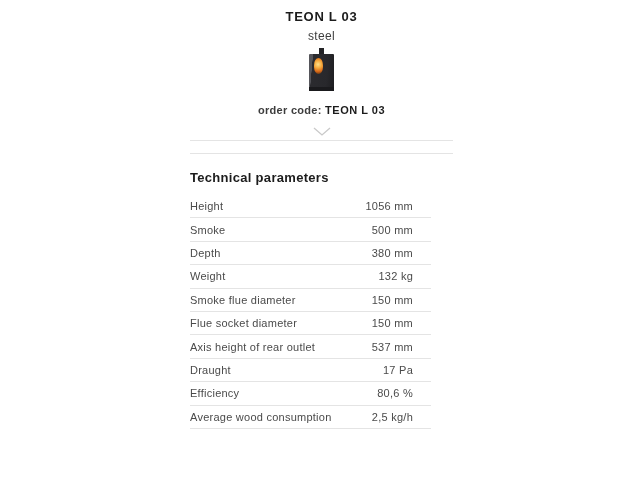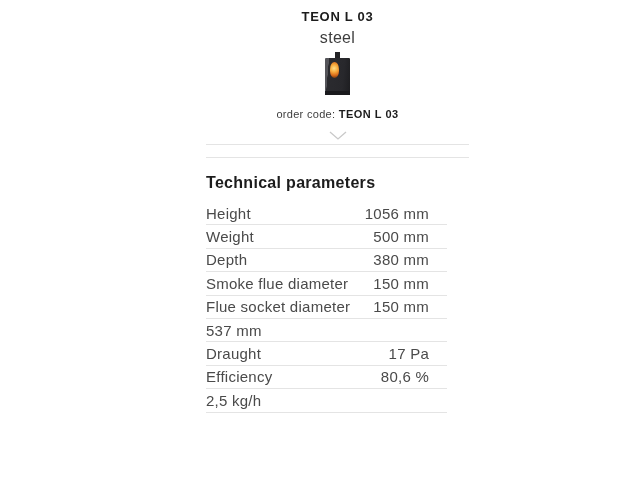--- a/index.html
+++ b/index.html
@@ -5,31 +5,31 @@
   * { margin: 0; padding: 0; box-sizing: border-box; }
   html, body {
     width: 640px; height: 480px;
     background: #ffffff;
     font-family: "Liberation Sans", "DejaVu Sans", sans-serif;
     overflow: hidden;
     position: relative;
   }
   .page {
     position: absolute;
-    left: 206px; top: 0;
+    left: 190px; top: 0;
     width: 263px;
   }
   
   .product-header { text-align: center; padding-top: 9px; }
   .product-title {
     font-size: 13px; font-weight: bold; color: #1c1c1c;
     letter-spacing: 0.7px;
   }
   .product-subtitle {
-    font-size: 16px; color: #3d3d3d; margin-top: 5px;
+    font-size: 12px; color: #3d3d3d; margin-top: 5px;
     letter-spacing: 0.3px;
   }
   
   .stove {
     position: relative;
     width: 40px; height: 46px;
     margin: 5px auto 0;
     cursor: pointer;
   }
   .stove-pipe {
@@ -51,48 +51,49 @@
   }
   .stove-base {
     position: absolute; left: 0; bottom: 0;
     width: 100%; height: 4px;
     background: #1a1a1d;
   }
   .order-code {
     margin-top: 10px;
     font-size: 11px; color: #3d3d3d;
     letter-spacing: 0.3px;
+    font-weight: bold;
   }
   .order-code b { color: #1c1c1c; letter-spacing: 0.5px; }
   .chevron {
     margin: 6px auto 0;
     width: 18px; height: 9px;
     cursor: pointer;
   }
   
   .divider {
     width: 263px; height: 0;
     border-top: 1px solid #e4e4e4;
   }
   .divider-1 { margin-top: 9px; }
   .divider-2 { margin-top: 12px; }
   
   .section-heading {
     margin-top: 16px;
-    font-size: 16px; font-weight: bold; color: #1c1c1c;
+    font-size: 13px; font-weight: bold; color: #1c1c1c;
     letter-spacing: 0.3px;
   }
   .tech-table { margin-top: 10px; width: 241px; }
   .t-row {
     display: flex;
     justify-content: space-between;
     align-items: center;
     height: 23.4px;
     border-bottom: 1px solid #e4e4e4;
-    font-size: 15px;
+    font-size: 11px;
     color: #4a4a4a;
     letter-spacing: 0.25px;
   }
   .t-row .t-label { text-align: left; }
   .t-row .t-value { text-align: right; padding-right: 18px; }
 </style>
 </head>
 <body>
 
 <div class="page">
@@ -125,44 +126,50 @@
   <div class="divider divider-2"></div>
 
   <div class="section-heading">Technical parameters</div>
 
   <div class="tech-table" id="tech-table">
       <div class="t-row">
         <span class="t-label">Height</span>
         <span class="t-value">1056 mm</span>
       </div>
       <div class="t-row">
-        <span class="t-label">Weight</span>
+        <span class="t-label">Smoke</span>
         <span class="t-value">500 mm</span>
       </div>
       <div class="t-row">
         <span class="t-label">Depth</span>
         <span class="t-value">380 mm</span>
+      </div>
+      <div class="t-row">
+        <span class="t-label">Weight</span>
+        <span class="t-value">132 kg</span>
       </div>
       <div class="t-row">
         <span class="t-label">Smoke flue diameter</span>
         <span class="t-value">150 mm</span>
       </div>
       <div class="t-row">
         <span class="t-label">Flue socket diameter</span>
         <span class="t-value">150 mm</span>
       </div>
       <div class="t-row">
+        <span class="t-label">Axis height of rear outlet</span>
         <span class="t-value">537 mm</span>
       </div>
       <div class="t-row">
         <span class="t-label">Draught</span>
         <span class="t-value">17 Pa</span>
       </div>
       <div class="t-row">
         <span class="t-label">Efficiency</span>
         <span class="t-value">80,6 %</span>
       </div>
       <div class="t-row">
+        <span class="t-label">Average wood consumption</span>
         <span class="t-value">2,5 kg/h</span>
       </div>
     </div>
 
 </div>
 
 </body></html>

